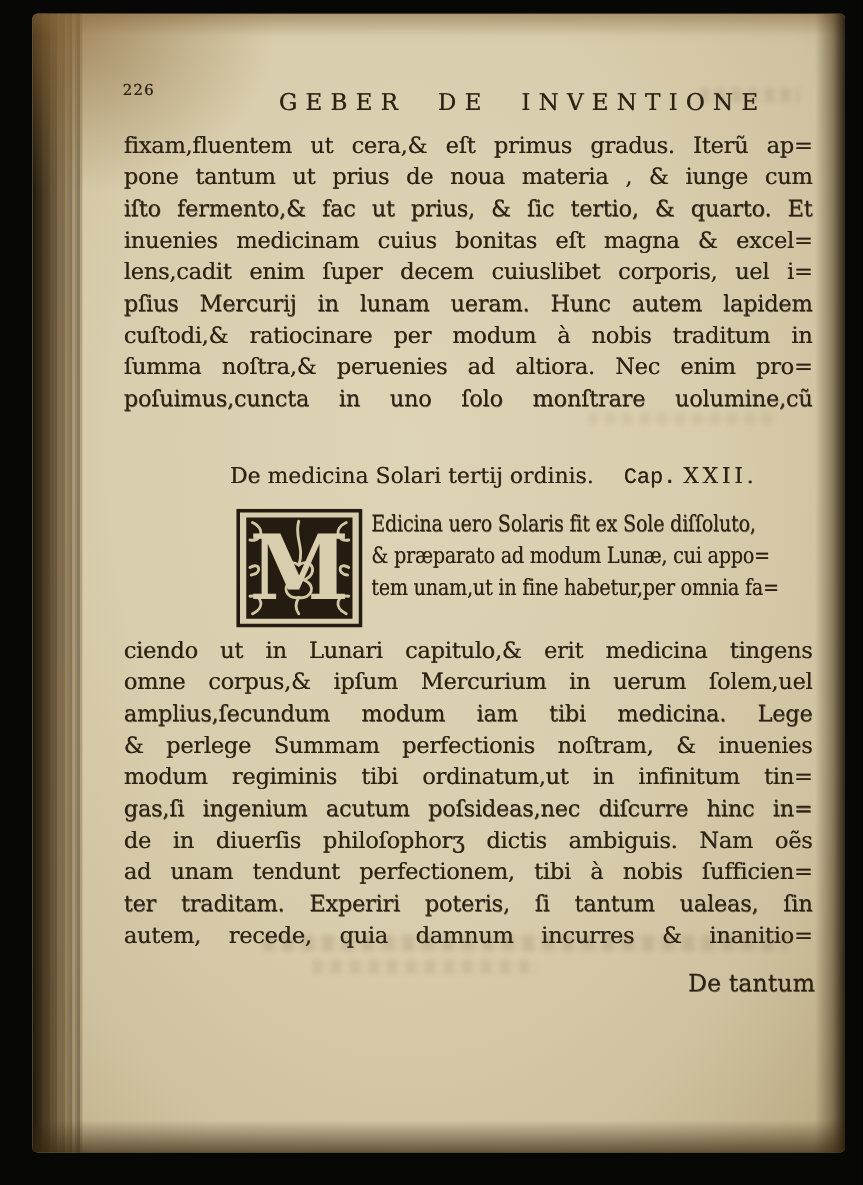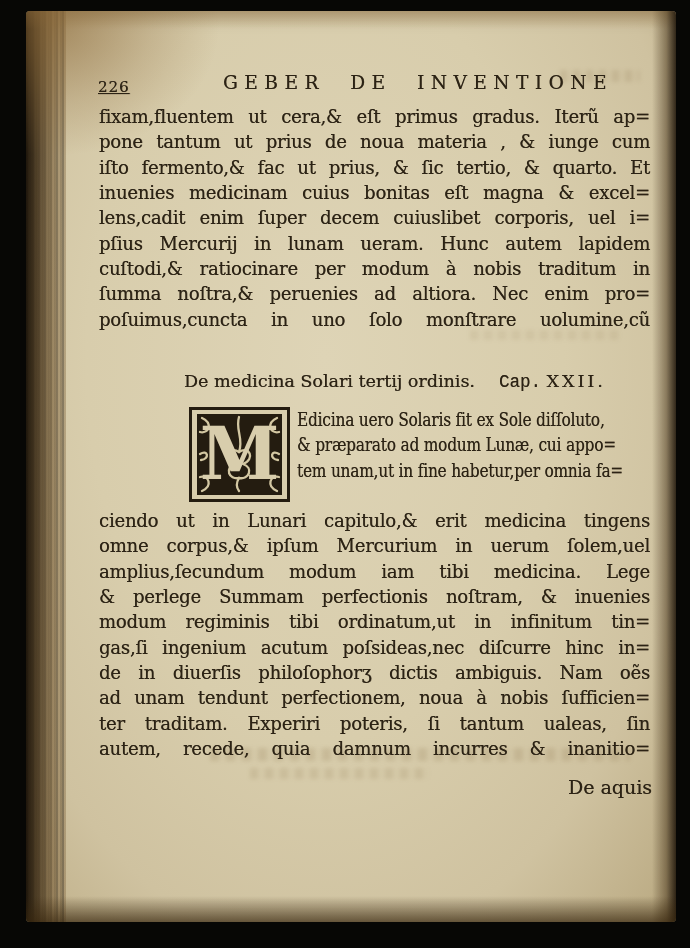--- a/index.html
+++ b/index.html
@@ -36,21 +36,21 @@
     position:absolute;left:652px;top:11px;width:24px;height:911px;border-radius:0 4px 4px 0;
     background:linear-gradient(90deg, rgba(60,42,18,0), rgba(60,42,18,.45) 60%, rgba(25,16,6,.85) 100%);
   }
   .bottom-shade{
     position:absolute;left:26px;top:896px;width:650px;height:26px;border-radius:0 0 4px 4px;
     background:linear-gradient(0deg, rgba(55,38,14,.65), rgba(55,38,14,0));
   }
   
   .ink{color:#2b2214;text-shadow:.3px .2px 0 rgba(43,34,20,.65);}
   .abs{position:absolute;}
-  .folio{left:98px;top:78px;font-size:15px;letter-spacing:1px;text-decoration:underline;}
+  .folio{left:98px;top:65px;font-size:12px;letter-spacing:1px;}
   .running-title{left:223px;top:72px;font-size:18.5px;letter-spacing:6.5px;word-spacing:13px;}
   .block{position:absolute;}
   .line{font-size:18px;line-height:25.35px;letter-spacing:-.2px;
         text-align:justify;text-align-last:justify;height:25.35px;}
   .line.end{text-align-last:left;white-space:nowrap;}
   .p1{left:99px;top:104px;width:551px;}
   .p2b{left:99px;top:508px;width:551px;}
   .p2a{left:297px;top:407px;width:356px;}
   .p2a .line{text-align:left;text-align-last:left;line-height:25.4px;height:25.4px;}
   .p2a .cond{display:inline-block;white-space:nowrap;transform:scaleX(.85);transform-origin:left center;}
@@ -132,20 +132,20 @@
   </div>
 
   <div class="block p2b ink">
     <div class="line">ciendo ut in Lunari capitulo,&amp; erit medicina tingens</div>
     <div class="line">omne corpus,&amp; ipſum Mercurium in uerum ſolem,uel</div>
     <div class="line">amplius,ſecundum modum iam tibi medicina. Lege</div>
     <div class="line">&amp; perlege Summam perfectionis noſtram, &amp; inuenies</div>
     <div class="line">modum regiminis tibi ordinatum,ut in infinitum tin=</div>
     <div class="line">gas,ſi ingenium acutum poſsideas,nec diſcurre hinc in=</div>
     <div class="line">de in diuerſis philoſophorʒ dictis ambiguis. Nam oẽs</div>
-    <div class="line">ad unam tendunt perfectionem, noua à nobis ſufficien=</div>
+    <div class="line">ad unam tendunt perfectionem, tibi à nobis ſufficien=</div>
     <div class="line">ter traditam. Experiri poteris, ſi tantum ualeas, ſin</div>
     <div class="line">autem, recede, quia damnum incurres &amp; inanitio=</div>
   </div>
 
-  <div class="abs ink catchword">De aquis</div>
+  <div class="abs ink catchword">De tantum</div>
 
 </div>
 
 </body></html>

